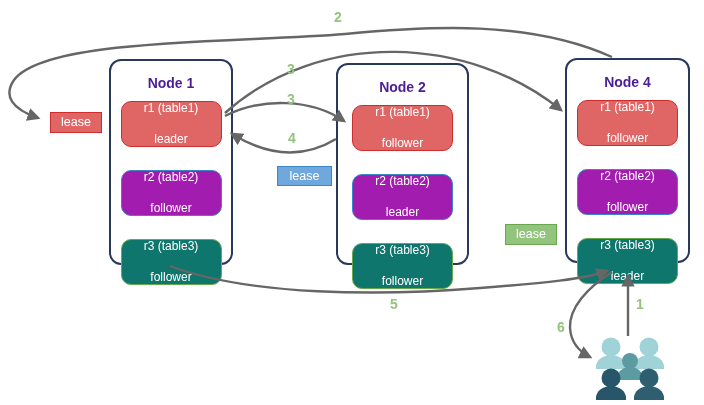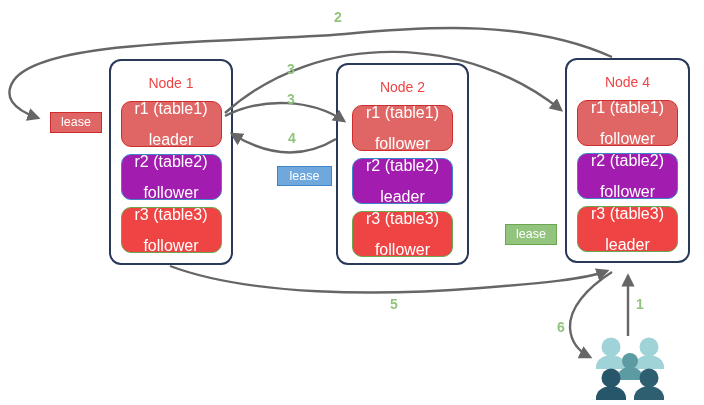--- a/index.html
+++ b/index.html
@@ -1,27 +1,27 @@
 <!DOCTYPE html>
 <html><head>
 <meta charset="utf-8">
 <style>
   html,body{margin:0;padding:0;background:#fff;}
   .canvas{position:relative;width:704px;height:405px;background:#ffffff;
           font-family:"Liberation Sans",sans-serif;overflow:hidden;}
   .node{position:absolute;background:#ffffff;border:2px solid #28395a;border-radius:12px;
         display:flex;flex-direction:column;align-items:center;padding-top:14px;
         box-sizing:border-box;z-index:2;}
-  .node-title{font-weight:normal;font-size:14px;line-height:17px;color:#ef4444;margin-bottom:9px;}
+  .node-title{font-weight:bold;font-size:14px;line-height:17px;color:#4c1d95;margin-bottom:9px;}
   .replica{width:101px;height:46px;border-radius:10px;display:flex;flex-direction:column;
-           justify-content:center;align-items:center;color:#ffffff;font-size:16px;line-height:15px;
-           margin-bottom:7px;border:1.5px solid transparent;box-sizing:border-box;text-align:center;gap:16px;}
+           justify-content:center;align-items:center;color:#ffffff;font-size:12px;line-height:15px;
+           margin-bottom:23px;border:1.5px solid transparent;box-sizing:border-box;text-align:center;gap:16px;}
   .replica.red{background:#e06666;border-color:#cf2d2d;}
   .replica.blue{background:#a21caf;border-color:#3d85c6;}
-  .replica.green{background:#ef4444;border-color:#6aa84f;}
+  .replica.green{background:#0f766e;border-color:#6aa84f;}
   .lease{position:absolute;z-index:4;color:#ffffff;font-size:12.5px;line-height:1;
          display:flex;align-items:center;justify-content:center;border-radius:0;box-sizing:border-box;}
   .lease.red-l{background:#e06666;border:1.5px solid #cf2d2d;}
   .lease.blue-l{background:#6fa8dc;border:1.5px solid #3d85c6;}
   .lease.green-l{background:#93c47d;border:1.5px solid #6aa84f;}
   .step{position:absolute;z-index:4;color:#93c47d;font-weight:bold;font-size:14px;
         width:16px;text-align:center;}
   svg.arrows{position:absolute;left:0;top:0;z-index:3;pointer-events:none;}
 </style>
 </head>

